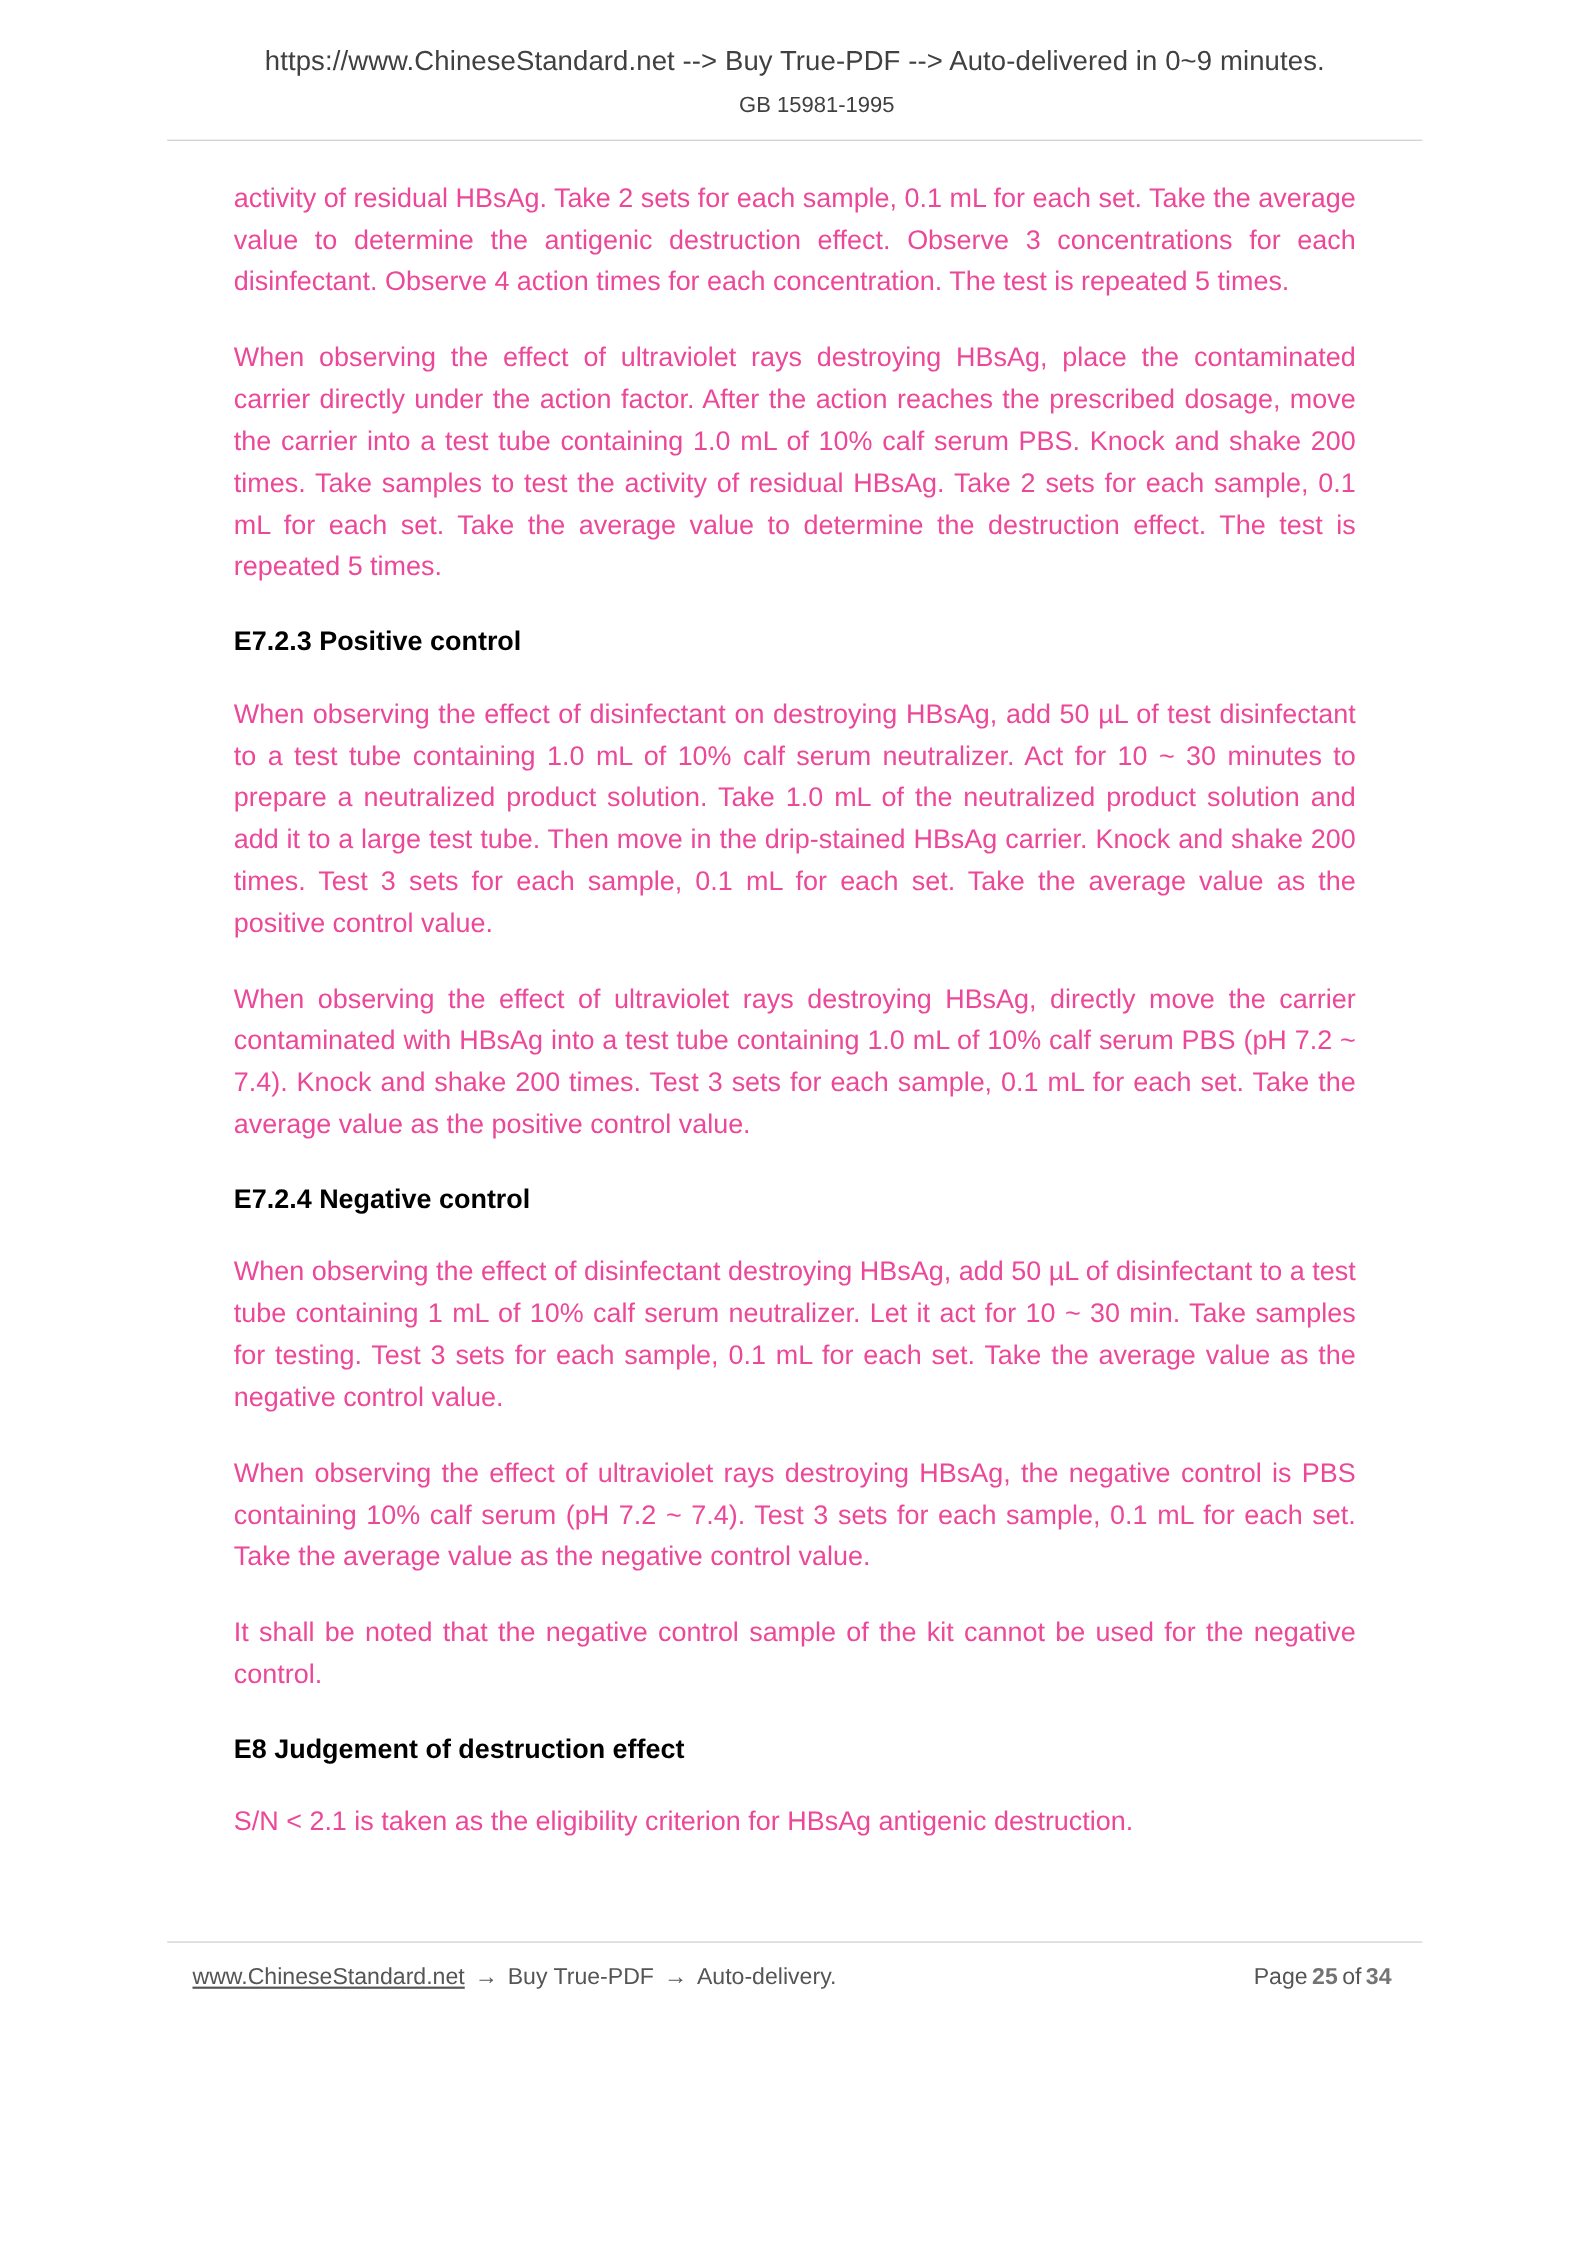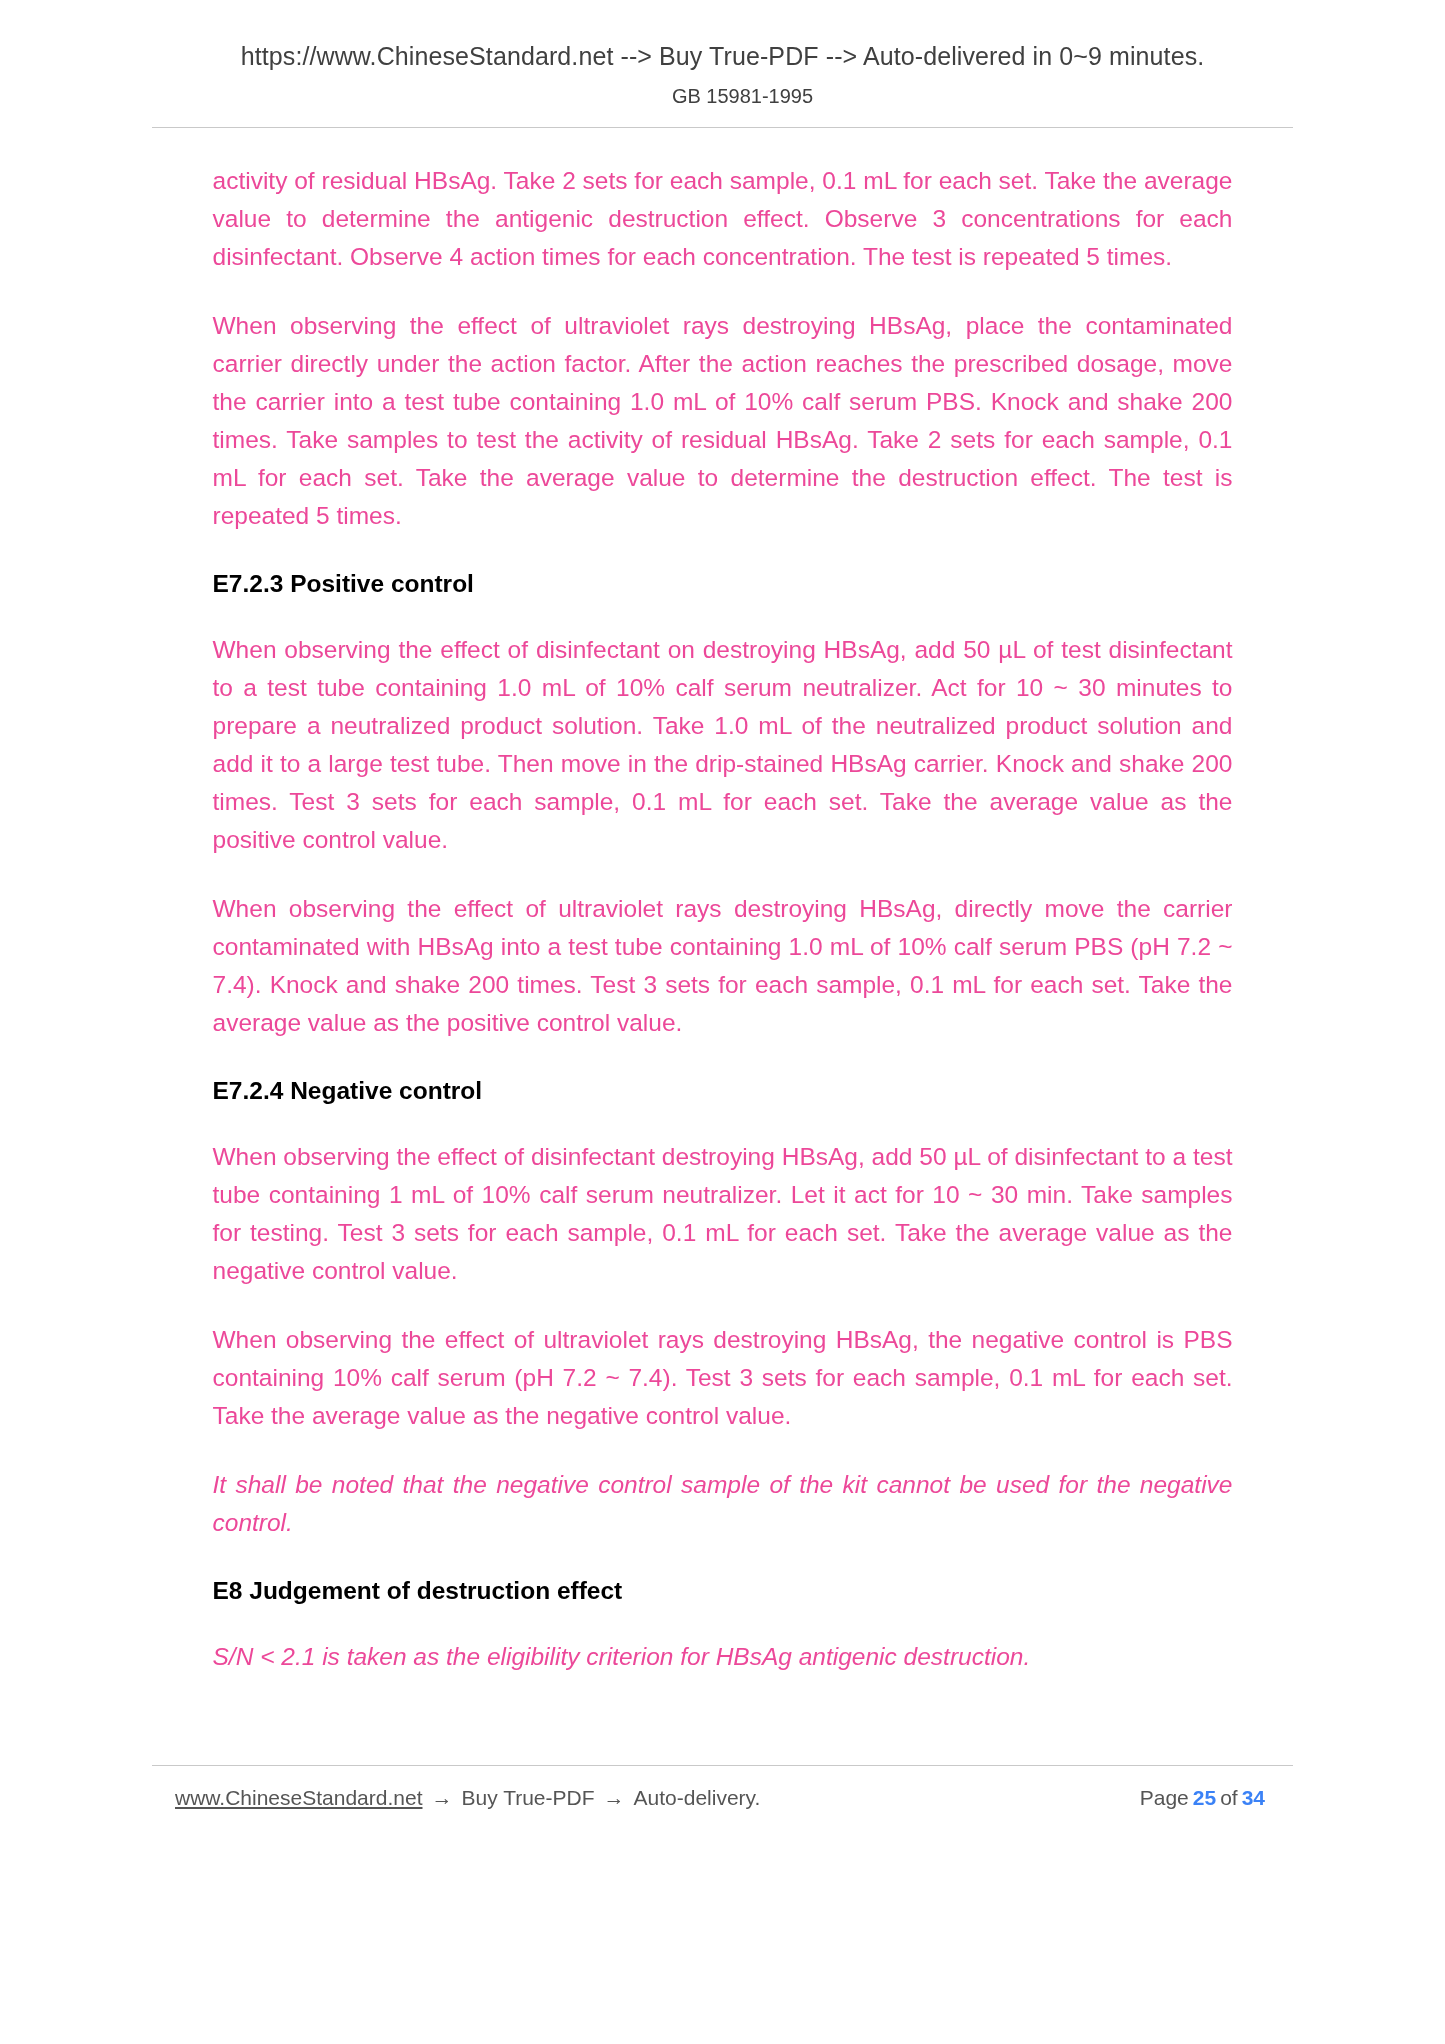--- a/index.html
+++ b/index.html
@@ -62,21 +62,20 @@
   }
   h3.heading {
     margin: 13px 0 29px 0;
     font-size: 24.5px;
     line-height: 36px;
     font-weight: bold;
     color: #000000;
   }
   .no-justify {
     text-align: left;
-    font-style: italic;
   }
 
   
   .footer {
     position: absolute;
     left: 0;
     right: 0;
     bottom: 54px;
   }
   .footer-rule {
@@ -110,21 +109,21 @@
   .footer-right {
     margin-left: auto;
     margin-right: 28px;
     display: flex;
     align-items: center;
     gap: 4px;
     color: #555555;
   }
   .footer-pagenum {
     font-weight: bold;
-    color: #3b82f6;
+    color: #737373;
   }
 </style>
 </head>
 <body>
 
 <div class="page">
 
   <div class="header">
     <div class="header-url">https://www.ChineseStandard.net --&gt; Buy True-PDF --&gt; Auto-delivered in 0~9 minutes.</div>
     <div class="header-std">GB 15981-1995</div>

